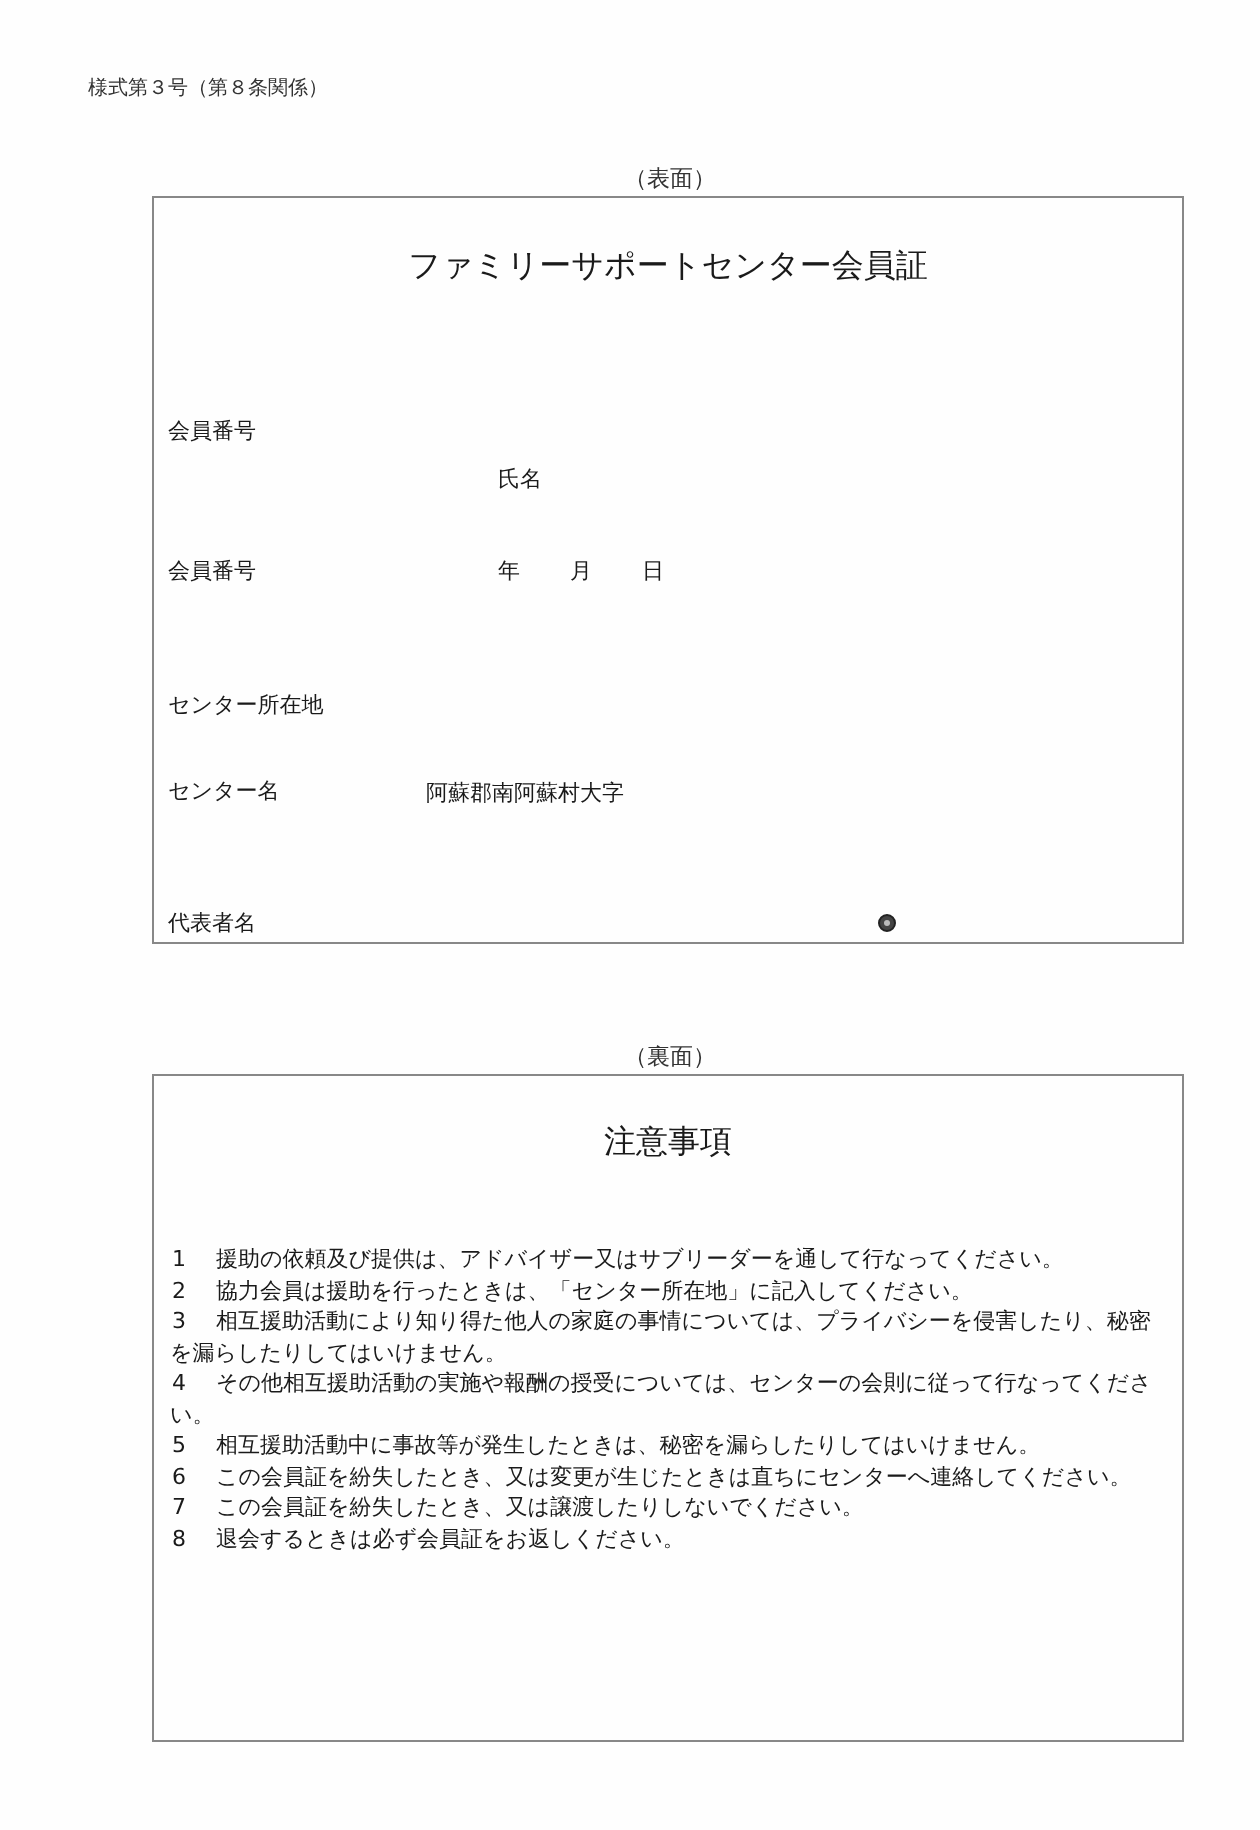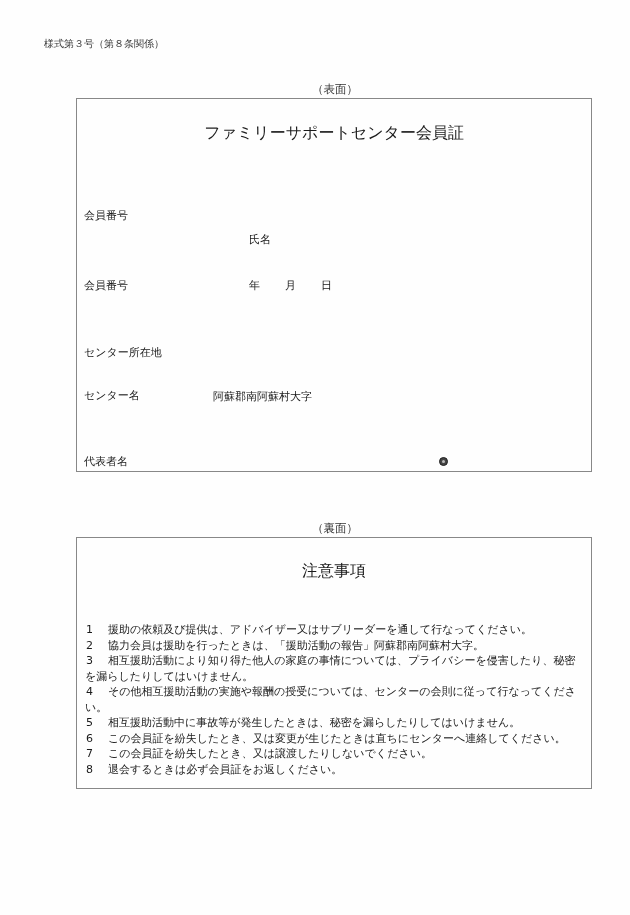--- a/index.html
+++ b/index.html
@@ -21,21 +21,21 @@
       font-family: "DejaVu Serif", "Liberation Serif", serif;
       font-size: 11.5px; color: #333;
     }
     .card {
       position: absolute; left: 76px; width: 516px;
       border: 1.5px solid #888;
       box-sizing: border-box;
       background: #fefefe;
     }
     .card-front { top: 98px; height: 374px; }
-    .card-back { top: 537px; height: 252px; }
+    .card-back { top: 537px; height: 334px; }
     .card-title {
       position: absolute; left: 0; right: 0; text-align: center;
       font-size: 16px;
     }
     .field {
       position: absolute; font-size: 11px; white-space: nowrap;
     }
     .seal-icon {
       position: absolute; width: 9px; height: 9px; border-radius: 50%;
       background: #444; border: 1px solid #222;
@@ -89,21 +89,21 @@
 <div class="card card-back">
   <div class="card-title" style="top:23px;">注意事項</div>
 
   <ol class="notes">
     <li>
         <span class="num">1</span>
         <span class="txt">援助の依頼及び提供は、アドバイザー又はサブリーダーを通して行なってください。</span>
       </li>
     <li>
         <span class="num">2</span>
-        <span class="txt">協力会員は援助を行ったときは、「援助活動の報告」阿蘇郡南阿蘇村大字。</span>
+        <span class="txt">協力会員は援助を行ったときは、「センター所在地」に記入してください。</span>
       </li>
     <li class="multi"><span class="num">3</span><span class="txt">相互援助活動により知り得た他人の家庭の事情については、プライバシーを侵害したり、秘密を漏らしたりしてはいけません。</span></li>
     <li class="multi"><span class="num">4</span><span class="txt">その他相互援助活動の実施や報酬の授受については、センターの会則に従って行なってください。</span></li>
     <li>
         <span class="num">5</span>
         <span class="txt">相互援助活動中に事故等が発生したときは、秘密を漏らしたりしてはいけません。</span>
       </li>
     <li class="multi"><span class="num">6</span><span class="txt">この会員証を紛失したとき、又は変更が生じたときは直ちにセンターへ連絡してください。</span></li>
     <li>
         <span class="num">7</span>

